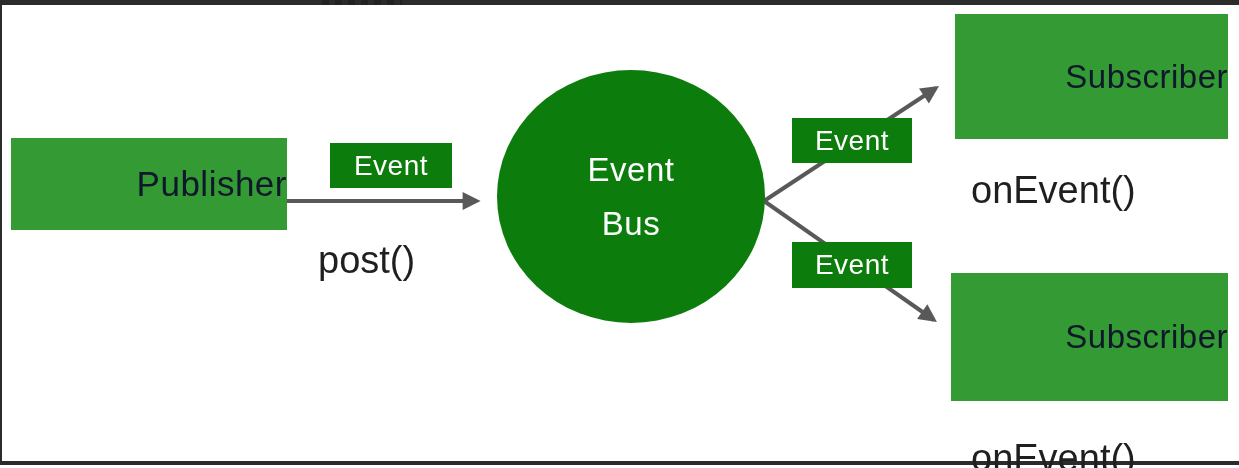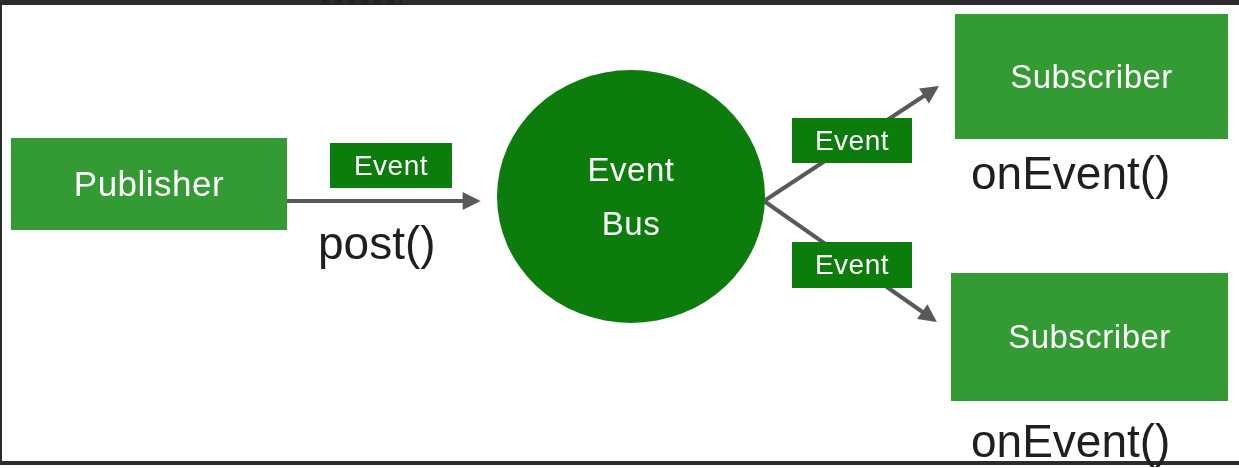--- a/index.html
+++ b/index.html
@@ -29,22 +29,22 @@
   }
   .bottom-border {
     position: absolute; left: 0; top: 461px; width: 1239px; height: 4px;
     background: var(--frame-dark);
   }
 
   
   .node {
     position: absolute;
     background: var(--node-green);
-    color: #ffffff;
-    display: flex; align-items: center; justify-content: center;
+    color: #0f172a;
+    display: flex; align-items: center; justify-content: flex-end;
     font-weight: 300;
     letter-spacing: 0.5px;
   }
   .publisher  { left: 11px;  top: 138px; width: 276px; height: 92px; font-size: 35px; }
   .subscriber-1 { left: 955px; top: 14px;  width: 273px; height: 125px; font-size: 33px; }
   .subscriber-2 { left: 951px; top: 273px; width: 277px; height: 128px; font-size: 33px; }
 
   
   .bus-circle {
     position: absolute; left: 497px; top: 70px; width: 268px; height: 253px;
@@ -65,22 +65,23 @@
     font-size: 28px; font-weight: 300; letter-spacing: 0.5px;
   }
   .event-left         { left: 330px; top: 143px; width: 122px; height: 45px; }
   .event-top-right    { left: 792px; top: 118px; width: 120px; height: 45px; }
   .event-bottom-right { left: 792px; top: 242px; width: 120px; height: 46px; }
 
   
   .caption {
     position: absolute;
     color: var(--text-dark);
-    font-size: 46px; font-weight: 300;
+    font-size: 38px; font-weight: 300;
     white-space: nowrap;
+    margin-top: 23px;
   }
   .caption-post     { left: 318px; top: 216px; width: 160px; text-align: left; }
   .caption-onevent-1 { left: 971px; top: 146px; }
   .caption-onevent-2 { left: 971px; top: 414px; }
 
   
   svg.edges { position: absolute; left: 0; top: 0; width: 1239px; height: 468px; pointer-events: none; }
   .edge { stroke: var(--arrow-gray); stroke-width: 4; fill: none; }
   .arrow-head { fill: var(--arrow-gray); }
 </style>

